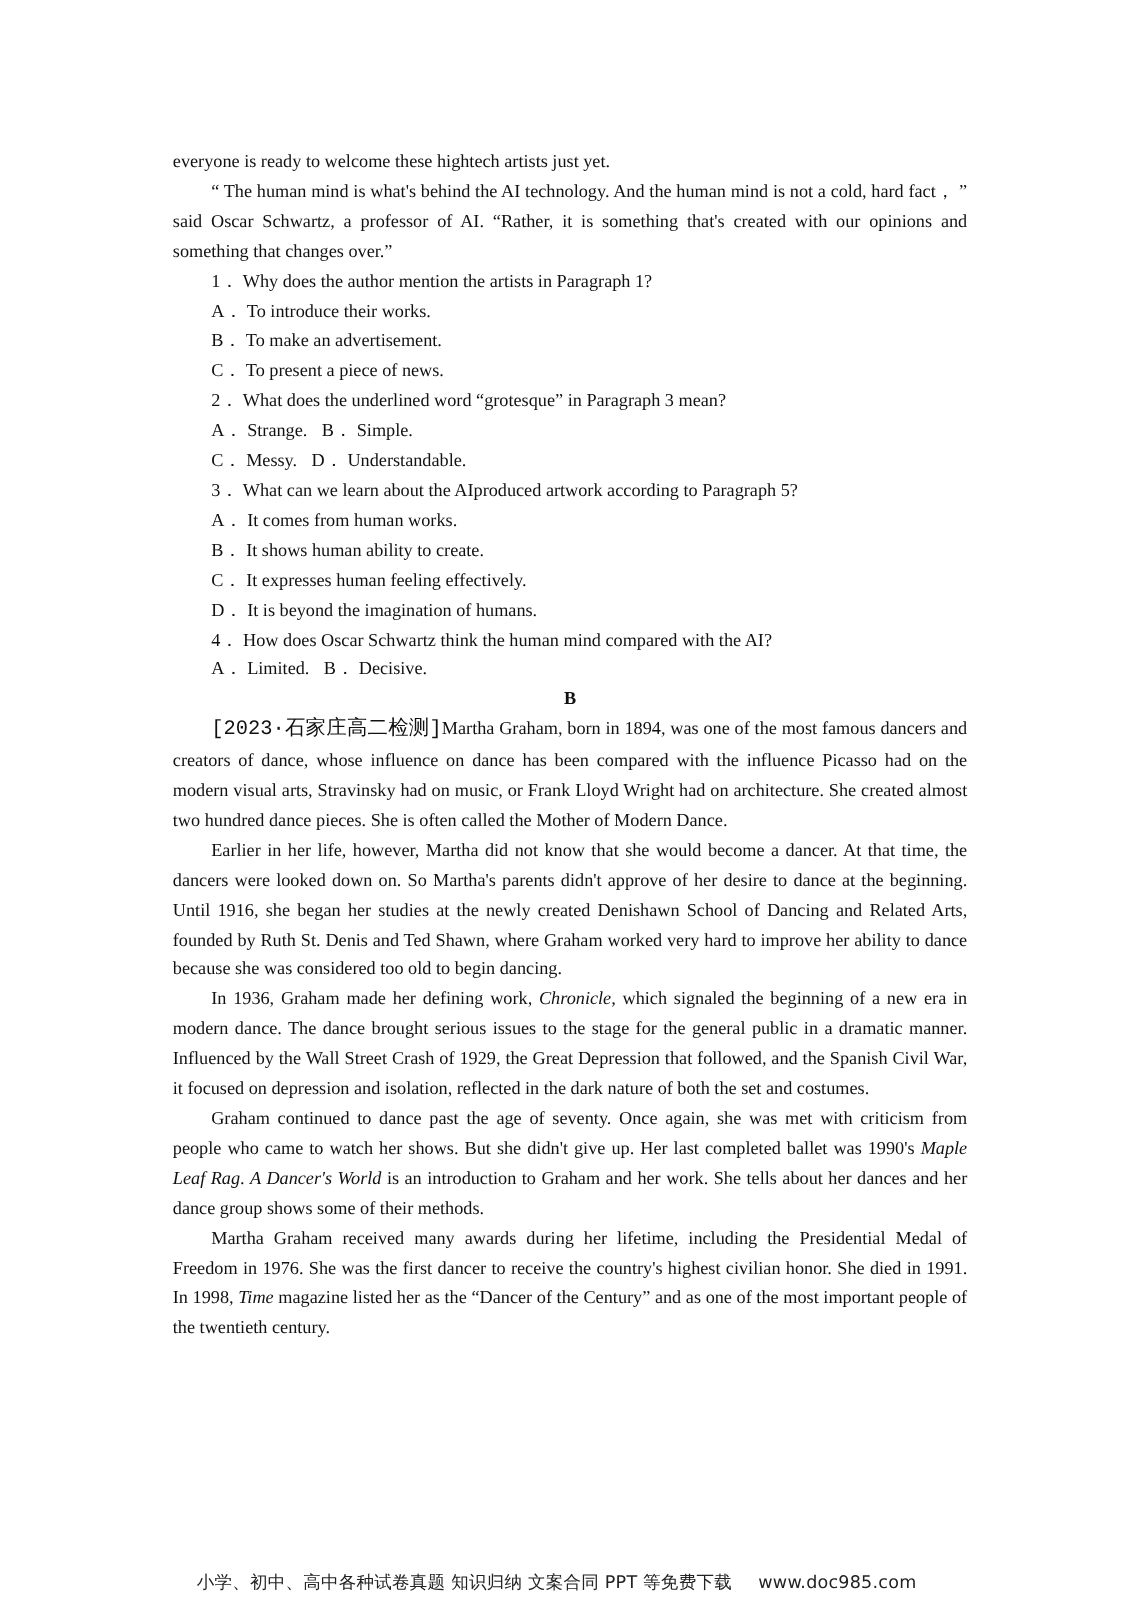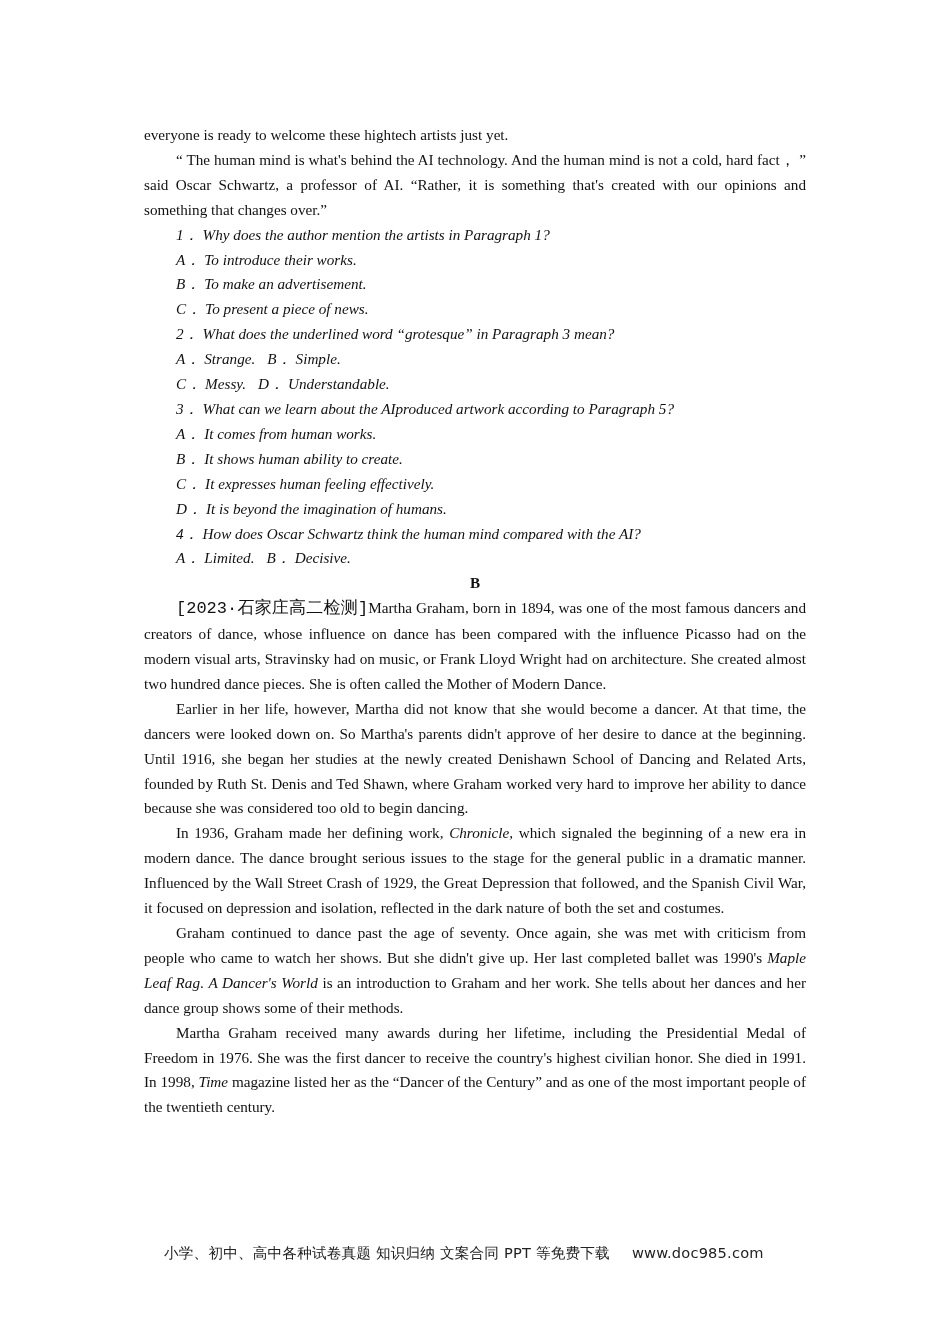--- a/index.html
+++ b/index.html
@@ -32,40 +32,39 @@
       text-align: justify;
       text-indent: 32px;
     }
     .para.last-left {
       text-align-last: left;
     }
     .q-line {
       margin: 0;
       padding-left: 32px;
       white-space: nowrap;
-      font-style: italic;
     }
     .center-head {
       margin: 0;
       text-align: center;
       font-weight: bold;
     }
     .cjk {
       font-family: Liberation Mono, monospace;
       font-size: 17px;
     }
     .opt-gap {
       display: inline-block;
       width: 12px;
     }
     em { font-style: italic; font-family: Liberation Serif, serif; }
     .footer {
       position: absolute;
       left: 164px;
-      top: 1244px;
+      top: 1309px;
       font-family: "DejaVu Sans", sans-serif;
       font-size: 14.6px;
       color: #222222;
       white-space: nowrap;
       letter-spacing: 0.2px;
       text-align: center;
     }
     .footer .url {
       margin-left: 22px;
     }

